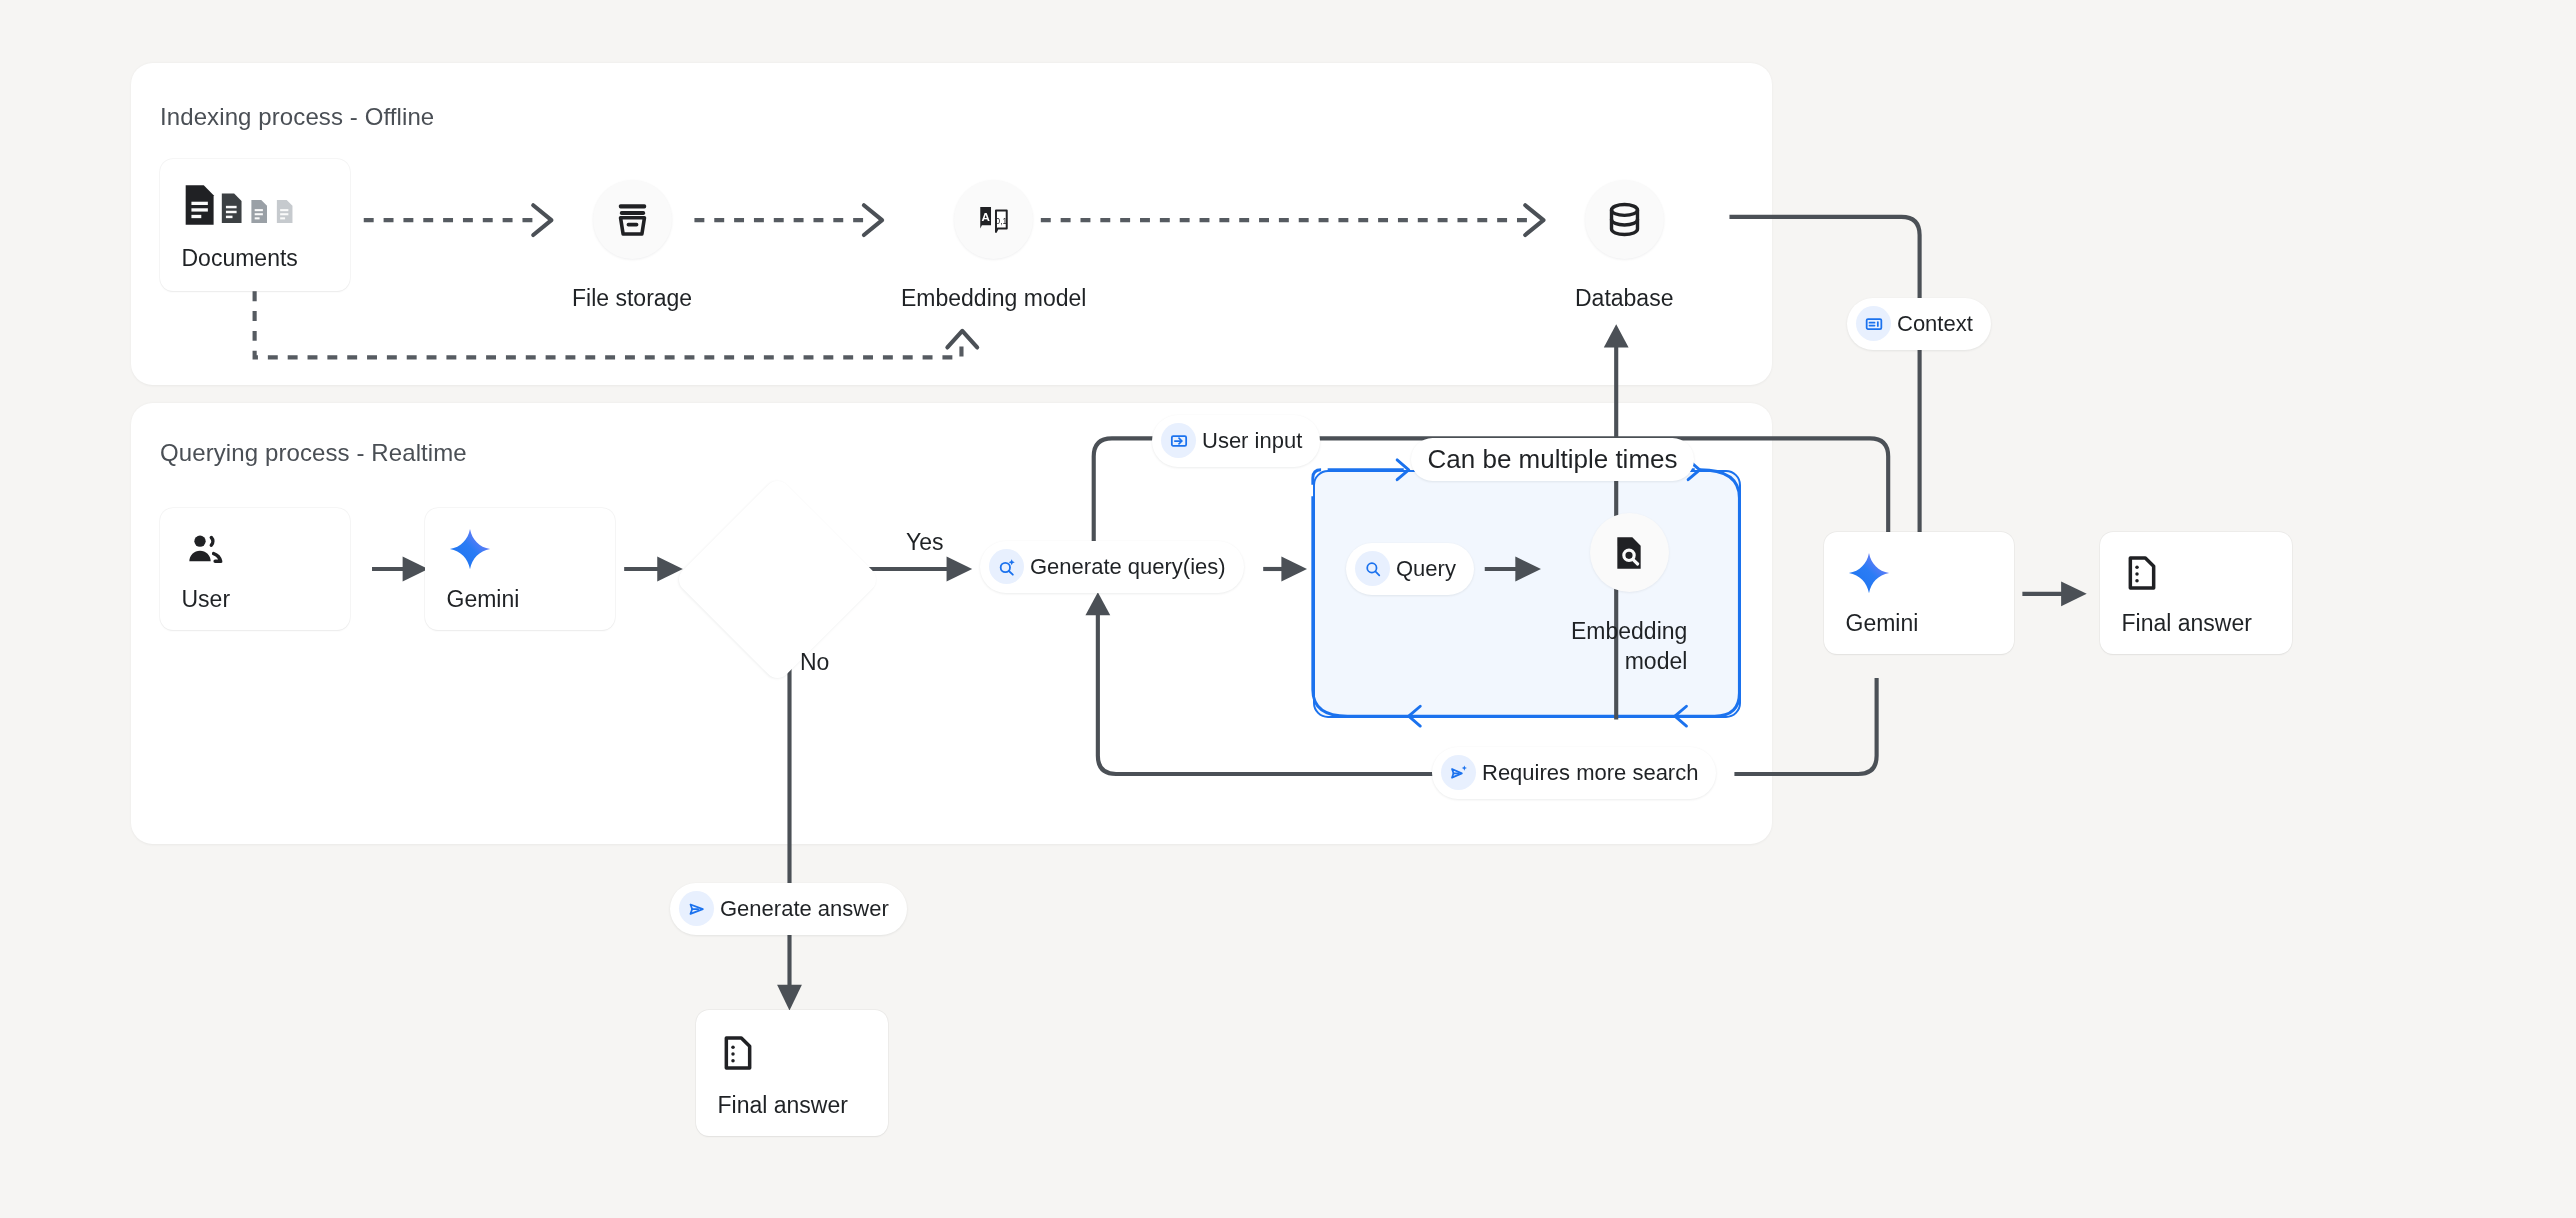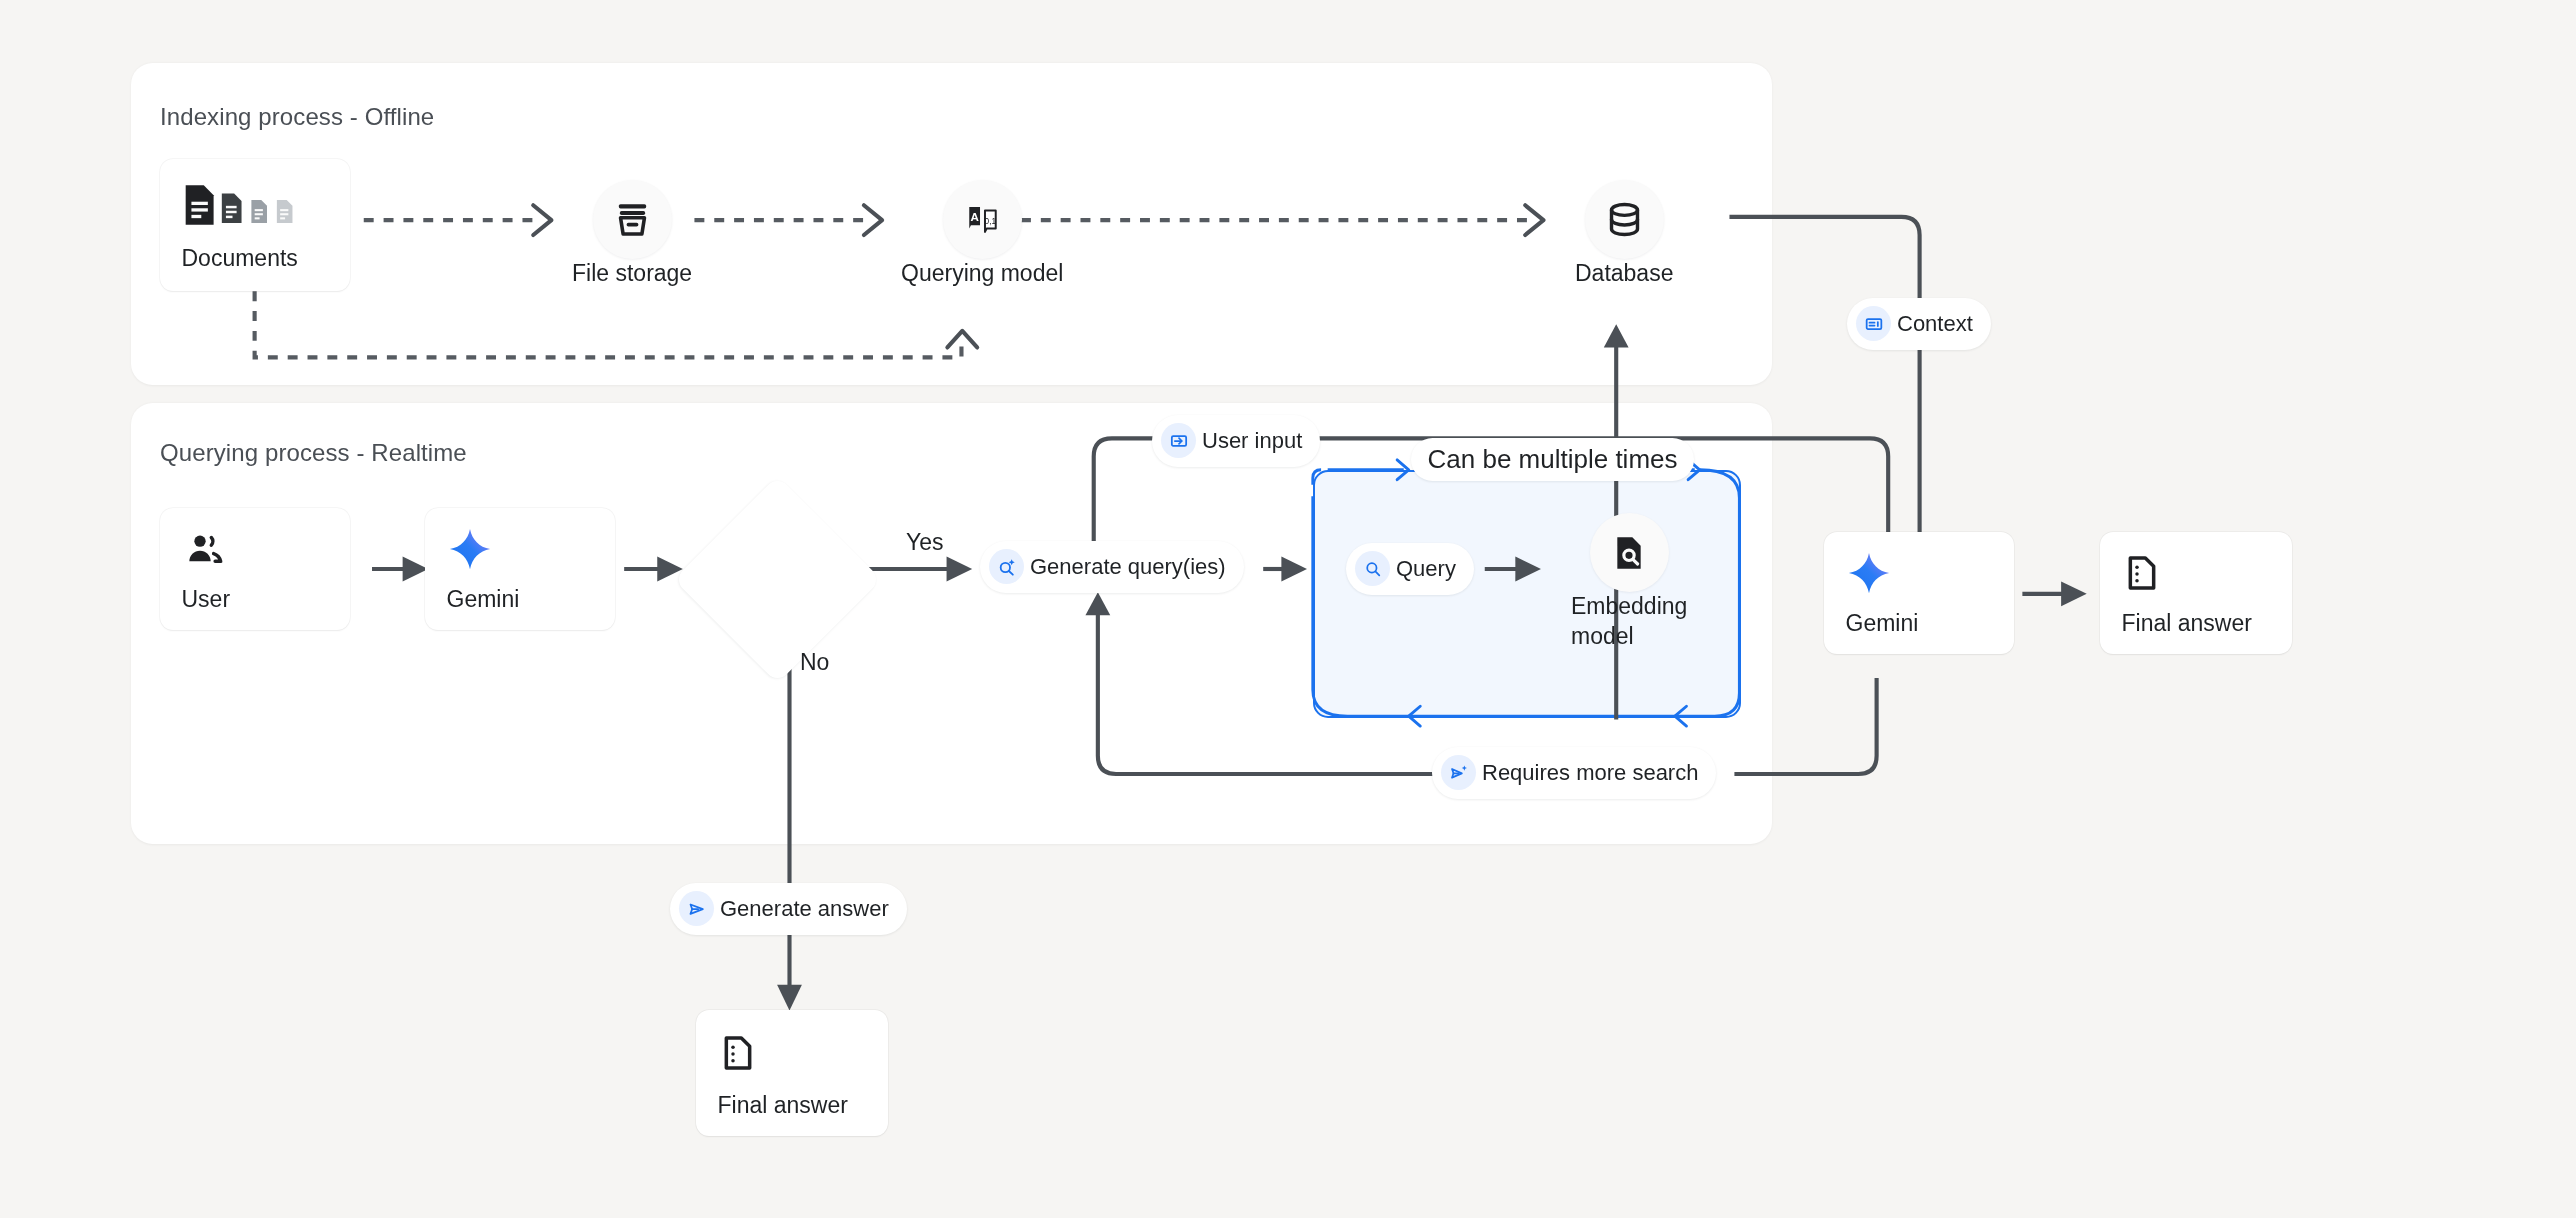--- a/index.html
+++ b/index.html
@@ -39,21 +39,21 @@
   }
 
   
   .circ-node{position:absolute;display:flex;flex-direction:column;align-items:center;}
   .circ{
     width:79px;height:79px;border-radius:50%;background:#fafafa;
     box-shadow:0 0.8px 2.5px rgba(16,20,24,.07);
     display:flex;align-items:center;justify-content:center;
   }
   .circ-label{
-    margin-top:0;font-size:23px;color:#1f2225;white-space:nowrap;text-align:left;line-height:1.3;
+    margin-top:25px;font-size:23px;color:#1f2225;white-space:nowrap;text-align:right;line-height:1.3;
   }
 
   
   .pill{
     position:absolute;background:#fff;border-radius:826px;
     box-shadow:0 0.8px 2.5px rgba(16,20,24,.09);
     display:flex;align-items:center;gap:6px;
     padding:8.3px 18px 8.3px 9px;box-sizing:border-box;
     font-size:22px;color:#1f2225;white-space:nowrap;
     z-index:6;
@@ -219,21 +219,21 @@
 
   <div class="circ-node" id="node-embedding-offline" style="left:901px;top:180px;">
     <div class="circ">
       <svg width="43" height="43" viewBox="0 0 52 52">
         <path d="M29 15 h13 v22 h-11 l-2 4 z" fill="#fff" stroke="#202124" stroke-width="2.4" stroke-linejoin="round"></path>
         <text x="35.5" y="31" font-family="'Liberation Sans',sans-serif" font-size="10" fill="#202124" text-anchor="middle">0,1</text>
         <path d="M10 11 h13 v22 h-11 l-2 4 z" fill="#202124"></path>
         <text x="16.5" y="28" font-family="'Liberation Sans',sans-serif" font-size="14" font-weight="bold" fill="#fff" text-anchor="middle">A</text>
       </svg>
     </div>
-    <div class="circ-label">Querying model</div>
+    <div class="circ-label">Embedding model</div>
   </div>
 
   <div class="circ-node" id="node-database" style="left:1575px;top:180px;">
     <div class="circ">
       <svg width="41" height="41" viewBox="0 0 24 24" fill="none" stroke="#202124" stroke-width="2" stroke-linecap="round" stroke-linejoin="round">
         <ellipse cx="12" cy="6.4" rx="7.6" ry="3.2"></ellipse>
         <path d="M4.4 6.4 v11.2 c0 1.8 3.4 3.2 7.6 3.2 s7.6-1.4 7.6-3.2 V6.4"></path>
         <path d="M4.4 12 c0 1.8 3.4 3.2 7.6 3.2 s7.6-1.4 7.6-3.2"></path>
       </svg>
     </div>

